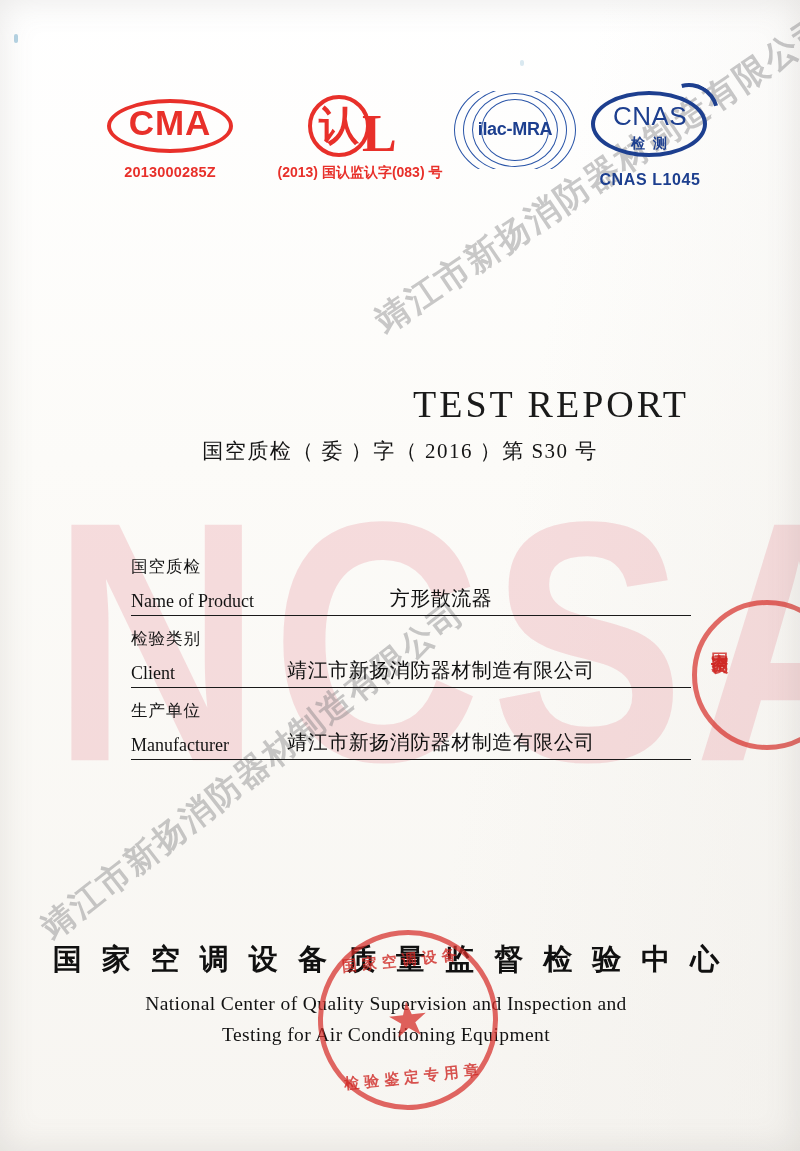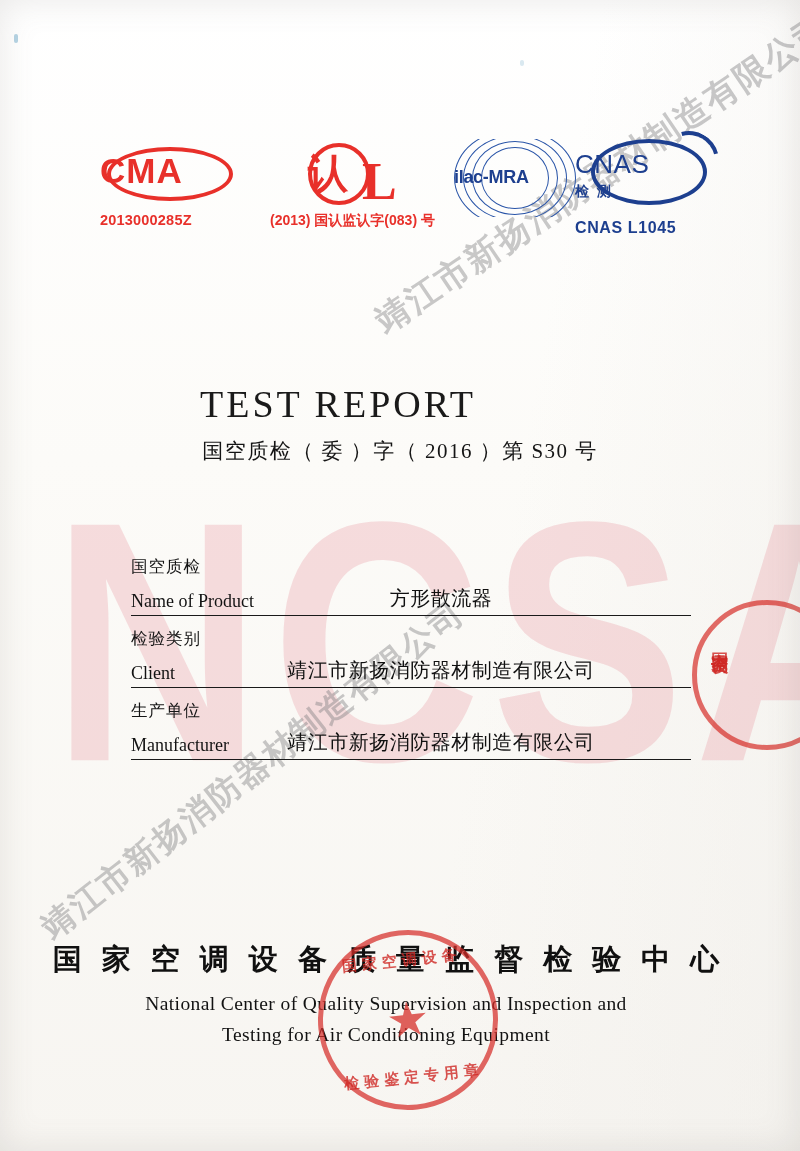--- a/index.html
+++ b/index.html
@@ -83,21 +83,21 @@
   
   .logo-row {
     position: absolute;
     top: 95px;
     left: 0;
     width: 800px;
     height: 135px;
   }
   .logo {
     position: absolute;
-    margin-top: 48px;
+    text-align: center;
   }
   .logo-caption {
     font-family: "Liberation Sans", sans-serif;
     font-weight: 700;
     line-height: 1.1;
   }
 
   
   .logo-cma { left: 100px; top: 0; width: 140px; }
   .cma-mark { position: relative; height: 62px; }
@@ -246,25 +246,26 @@
     font-size: 64px;
     letter-spacing: 34px;
     text-indent: 34px;
     color: #121212;
   }
   .title-en {
     position: absolute;
     top: 382px;
     left: 0;
     width: 676px;
-    text-align: center;
+    text-align: right;
     font-family: "Liberation Serif", serif;
     font-size: 38px;
     letter-spacing: 3px;
     color: #1a1a1a;
+    padding-left: 13px;
   }
   .doc-no {
     position: absolute;
     top: 437px;
     left: 0;
     width: 800px;
     text-align: center;
     font-family: "Liberation Serif", serif;
     font-size: 21px;
     letter-spacing: 1.5px;

